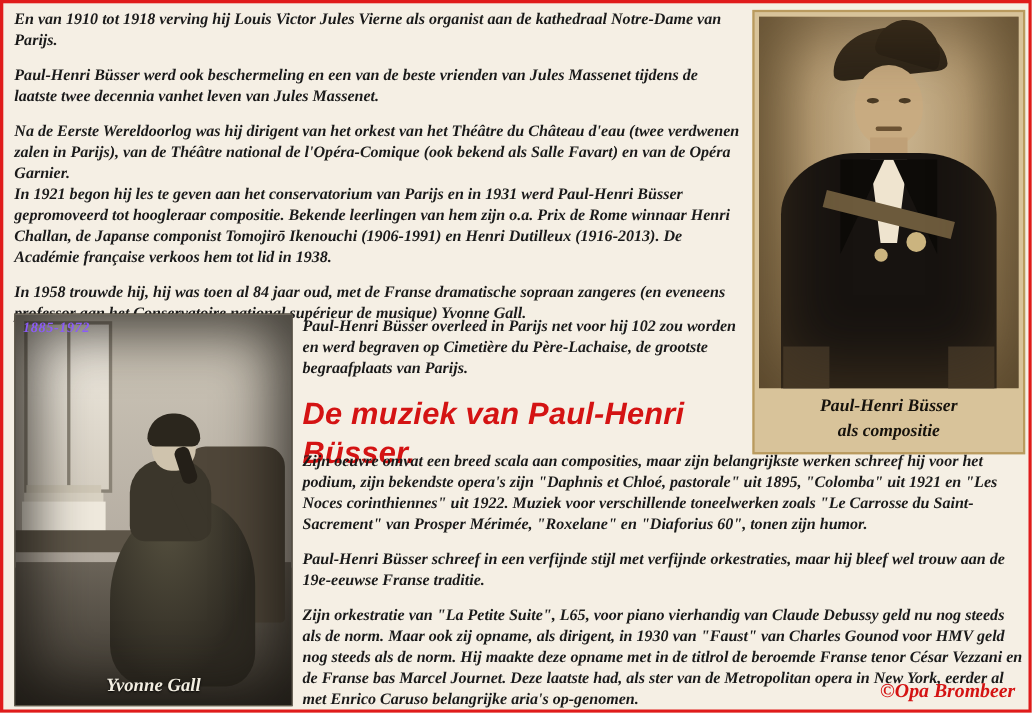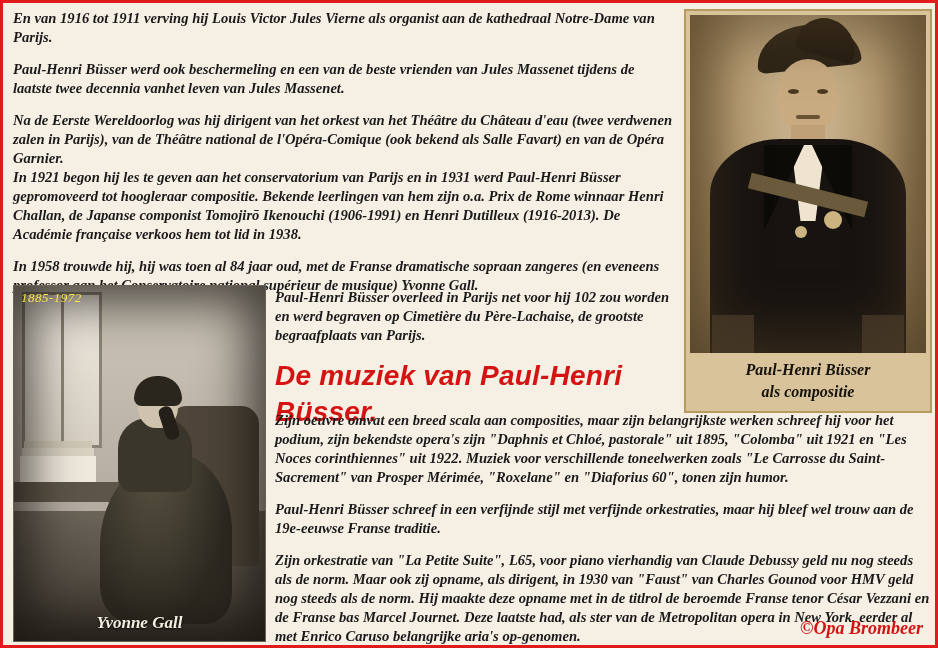--- a/index.html
+++ b/index.html
@@ -225,23 +225,23 @@
     background:
       linear-gradient(135deg, #b8b0a0 0%, #9a9race 0%, #9b948a 30%, #6f6a62 62%, #3a372f 100%);
     background-color: #8e887c;
   }
   #yvonne-date {
     position: absolute;
     left: 7px;
     top: 4px;
     font-family: "Liberation Serif", serif;
     font-style: italic;
-    font-weight: normal;
+    font-weight: bold;
     font-size: 13px;
-    color: #fde047;
+    color: #8b5cf6;
     letter-spacing: .5px;
     z-index: 6;
   }
   #yvonne-name {
     position: absolute;
     left: 0; right: 0;
     bottom: 8px;
     text-align: center;
     font-family: "Liberation Serif", serif;
     font-style: italic;
@@ -380,21 +380,21 @@
     color: #d41313;
     text-align: center;
   }
 </style>
 </head>
 <body>
 
 <div id="page">
 
   <div id="top-text" class="txt">
-    <p>En van 1916 tot 1911 verving hij Louis Victor Jules Vierne als organist aan de kathedraal Notre-Dame van Parijs.</p>
+    <p>En van 1910 tot 1918 verving hij Louis Victor Jules Vierne als organist aan de kathedraal Notre-Dame van Parijs.</p>
     <p>Paul-Henri Büsser werd ook beschermeling en een van de beste vrienden van Jules Massenet tijdens de laatste twee decennia vanhet leven van Jules Massenet.</p>
     <p class="tight">Na de Eerste Wereldoorlog was hij dirigent van het orkest van het Théâtre du Château d'eau (twee verdwenen zalen in Parijs), van de Théâtre national de l'Opéra-Comique (ook bekend als Salle Favart) en van de Opéra Garnier.</p>
     <p>In 1921 begon hij les te geven aan het conservatorium van Parijs en in 1931 werd Paul-Henri Büsser gepromoveerd tot hoogleraar compositie. Bekende leerlingen van hem zijn o.a. Prix de Rome winnaar Henri Challan, de Japanse componist Tomojirō Ikenouchi (1906-1991) en Henri Dutilleux (1916-2013). De Académie française verkoos hem tot lid in 1938.</p>
     <p>In 1958 trouwde hij, hij was toen al 84 jaar oud, met de Franse dramatische sopraan zangeres (en eveneens professor aan het Conservatoire national supérieur de musique) Yvonne Gall.</p>
   </div>
 
   <div id="portrait-frame">
     <div id="portrait-photo">
       <div class="p-hat"></div>
       <div class="p-hat2"></div>

